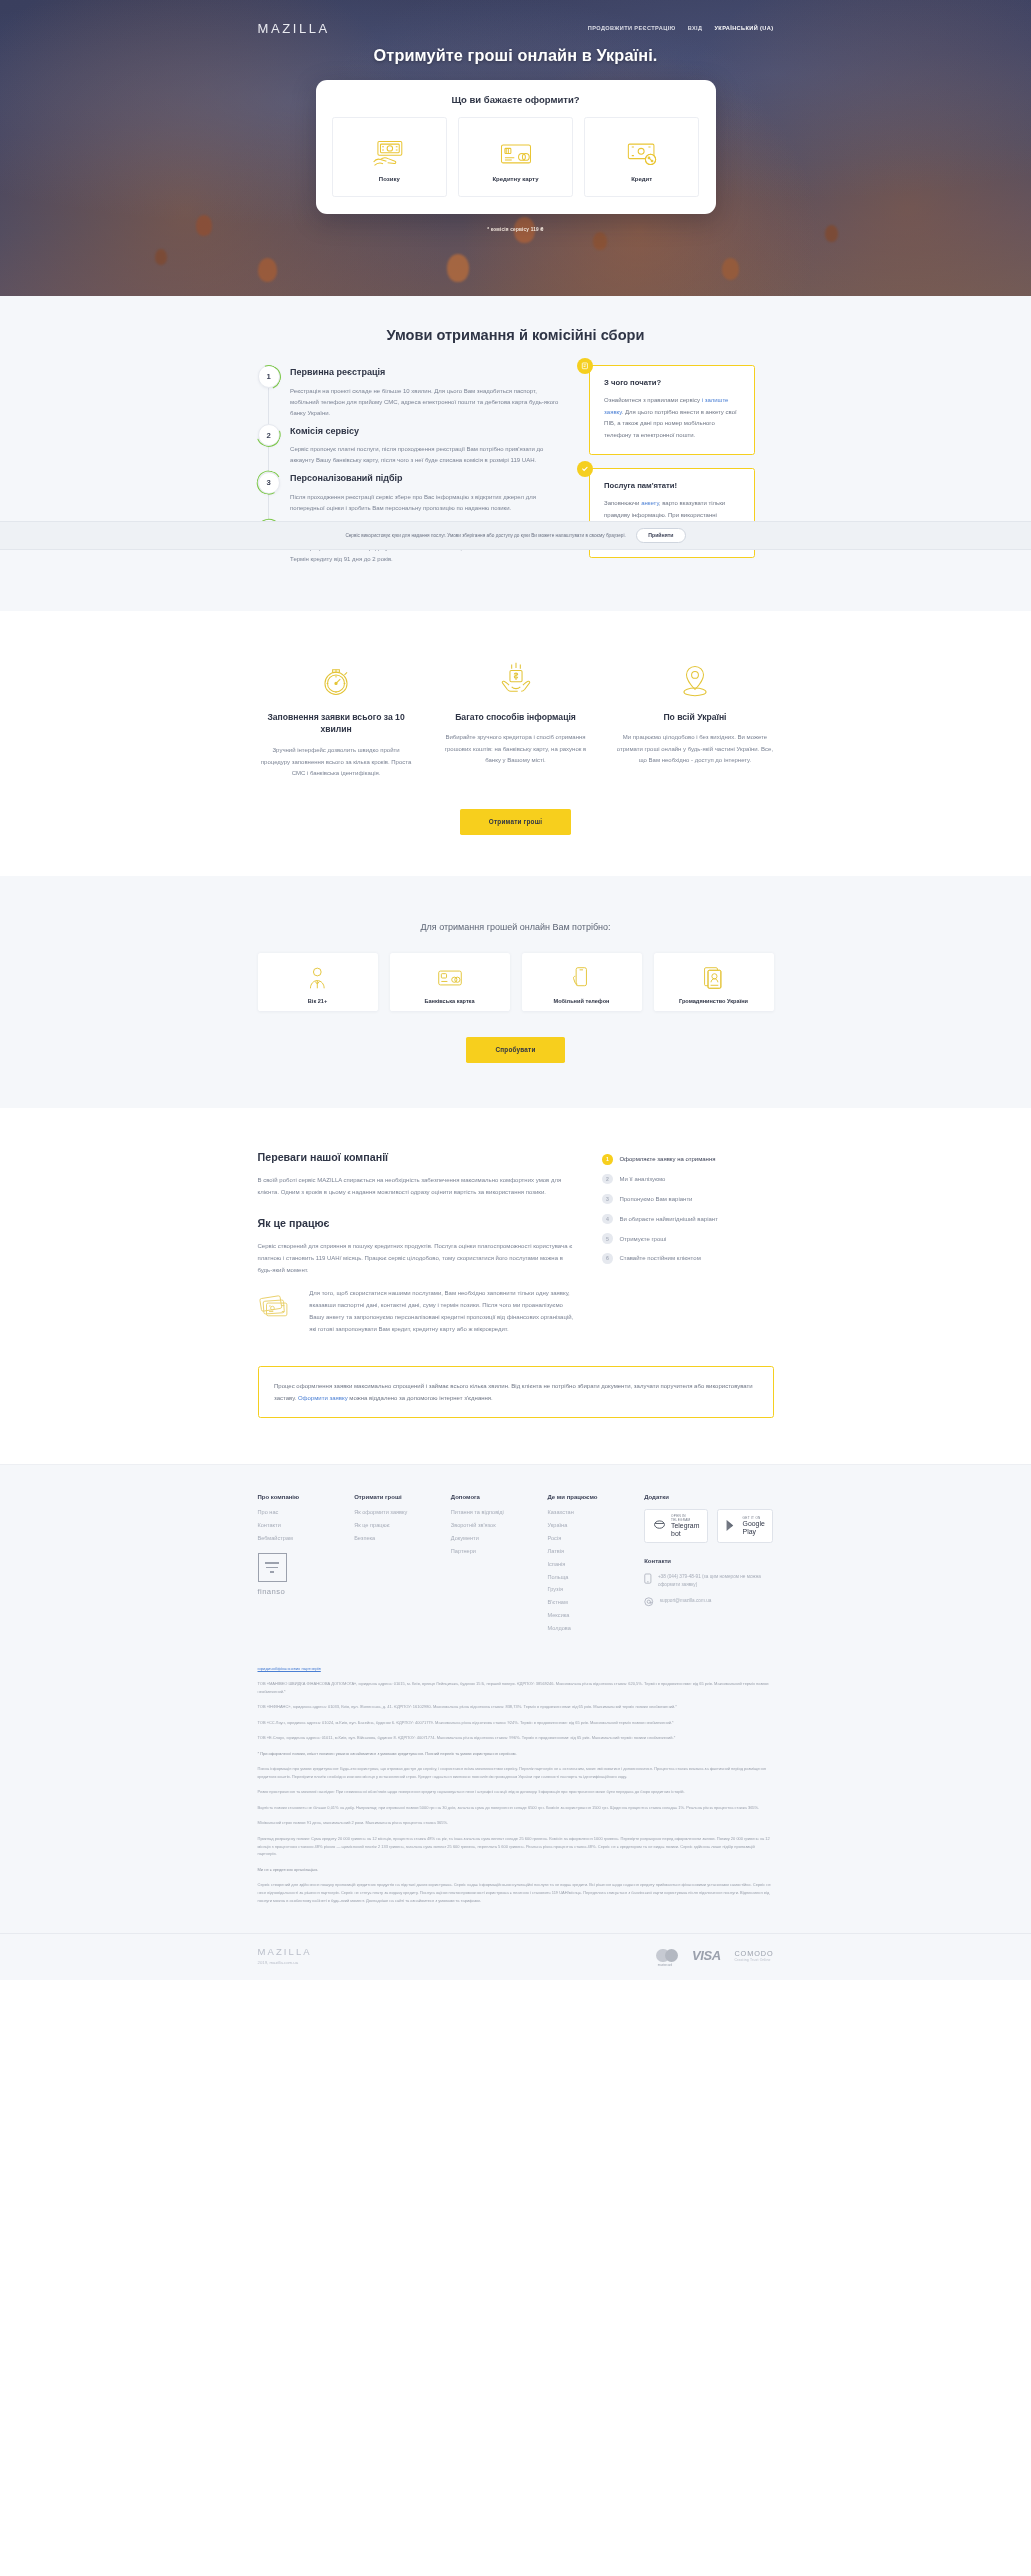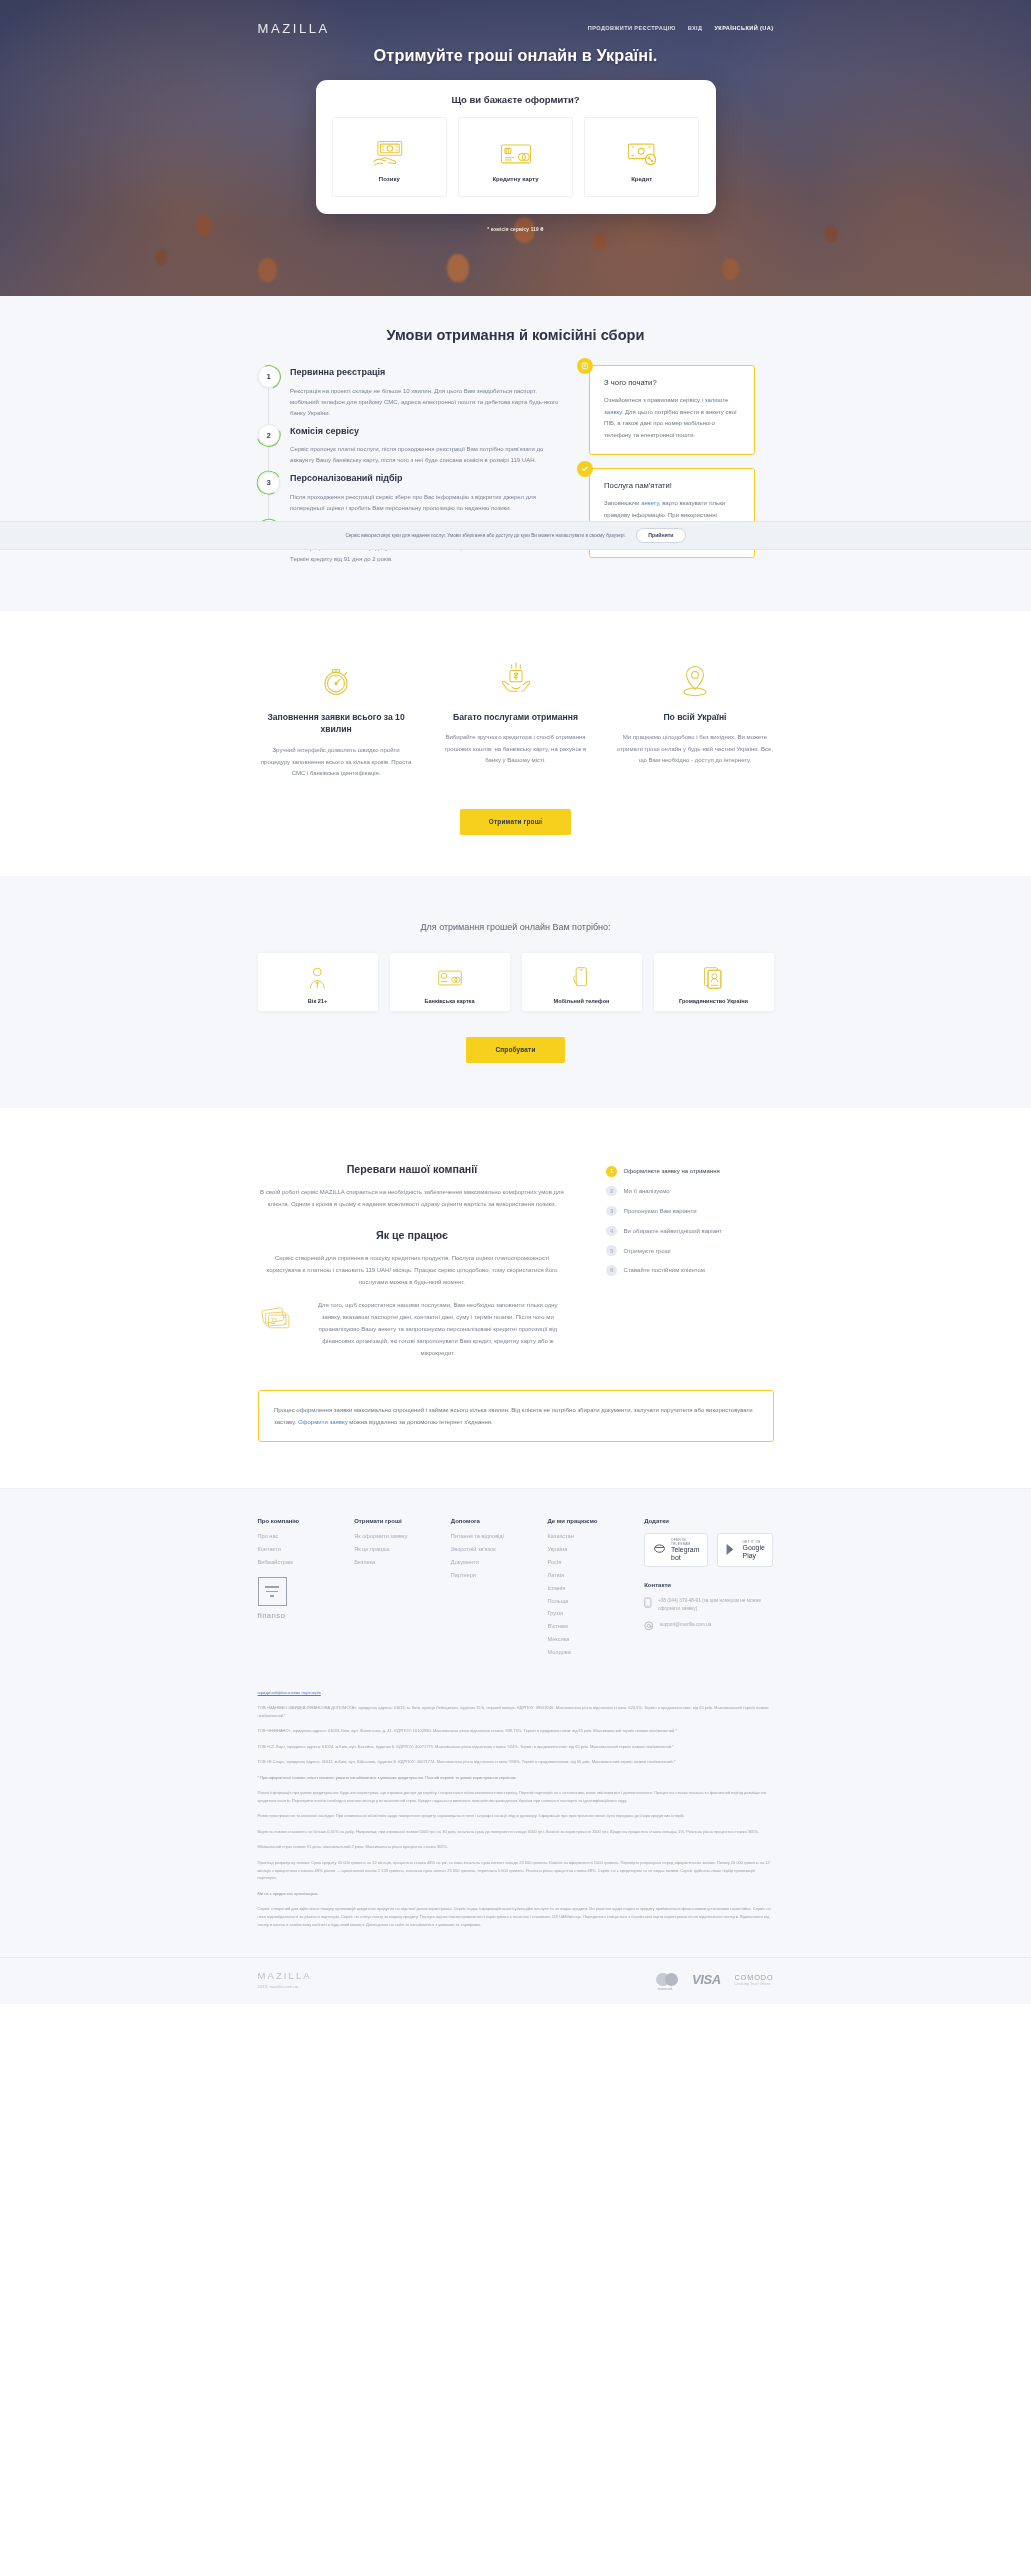--- a/index.html
+++ b/index.html
@@ -132,21 +132,21 @@
     position:relative; border:1.3px solid #f5cf1f; border-radius:2.6px;
     background:#fff; padding: 12px 11.2px 12px 13.7px;
     margin-left: 6.9px;
   }
   .tip .badge {
     position:absolute; left:-13.7px; top:-8.6px;
     width:16.3px; height:16.3px; border-radius:50%; background:#f5cf1f;
     display:flex; align-items:center; justify-content:center;
     color:#fff; font-size:7.7px;
   }
-  .tip h4 { font-size:7.7px; font-weight:400; color:#2f3546; margin-bottom:7.7px; }
+  .tip h4 { font-size:7.7px; font-weight:700; color:#2f3546; margin-bottom:7.7px; }
   .tip p { font-size:6px; line-height:1.95; color:#6f7685; }
   .tip a { color:#4a7fd4; text-decoration:none; }
 
   
   .cookiebar {
     position:absolute; left:0; right:0;
     background:#eef1f5; border-top:0.9px solid #e2e6ec; border-bottom:0.9px solid #e2e6ec;
     padding:6px 0; z-index:30;
     display:flex; align-items:center; justify-content:center; gap:10.3px;
   }
@@ -180,21 +180,21 @@
   .req {
     flex:1; height:58px; background:#fff; border-radius:2.6px;
     box-shadow: 0 0.9px 3.4px rgba(40,50,80,.06);
     display:flex; flex-direction:column; align-items:center; justify-content:center;
     cursor:pointer;
   }
   .req span { font-size:5.6px; font-weight:700; color:#2f3546; margin-top:6.9px; }
 
   
   .about { background:#fff; padding: 40px 0 46px; }
-  .about-grid { display:flex; width:516px; margin:15px auto; gap:40px;text-align:center; }
+  .about-grid { display:flex; width:516px; margin:3px auto; gap:28px; }
   .about-left { width: 318px; }
   .about-left h3 { font-size:10.7px; font-weight:700; color:#2f3546; margin-bottom:11.2px; }
   .about-left h3.second { margin-top:19px; }
   .about-left p { font-size:6px; line-height:2; color:#7b8394; margin-bottom:11.2px; }
   .about-right { width: 172px; padding-top:3.4px; }
   .mini-step { display:flex; align-items:center; gap:6.9px; margin-bottom:9.5px; }
   .mini-num {
     width:10.3px; height:10.3px; border-radius:50%; flex:0 0 10.3px;
     background:#e6e9ef; color:#aab0bd;
     display:flex; align-items:center; justify-content:center; font-size:5.2px; font-weight:700;
@@ -455,21 +455,21 @@
         <div class="ic">
           <svg width="38" height="38" viewBox="0 0 44 44" fill="none" stroke="#e3c437" stroke-width="1.2">
             <path d="M17 4v5M22 2v6M27 4v5"></path>
             <rect x="15" y="11" width="14" height="13" rx="1.5"></rect>
             <path d="M22 14v8M20 15.5c0-1 1-1.6 2-1.6s2 .6 2 1.6-4 1-4 2.6 1 1.6 2 1.6 2-.6 2-1.6"></path>
             <path d="M14 28c-2-2-4-4-6-4.5-1.5-.4-2.5 1-1.5 2.2L12 33c1 1.2 2.5 2 4 2h8"></path>
             <path d="M30 28c2-2 4-4 6-4.5 1.5-.4 2.5 1 1.5 2.2L32 33c-1 1.2-2.5 2-4 2"></path>
             <path d="M17 30c1 1 3 2 5 2s4-1 5-2"></path>
           </svg>
         </div>
-        <h3>Багато послугами отримання</h3>
+        <h3>Багато способів інформація</h3>
         <p>Вибирайте зручного кредитора і спосіб отримання грошових коштів: на банківську карту, на рахунок в банку у Вашому місті.</p>
       </div>
 
       <div class="feat">
         <div class="ic">
           <svg width="34" height="38" viewBox="0 0 40 44" fill="none" stroke="#e3c437" stroke-width="1.2">
             <path d="M20 6c-5.5 0-10 4.4-10 9.9 0 7.4 10 17.1 10 17.1s10-9.7 10-17.1C30 10.4 25.5 6 20 6z"></path>
             <circle cx="20" cy="16" r="4"></circle>
             <ellipse cx="20" cy="36" rx="13" ry="4.5"></ellipse>
           </svg>

